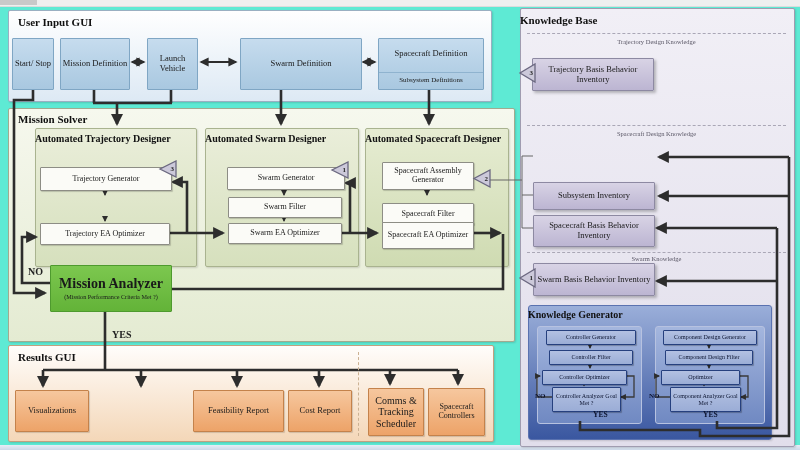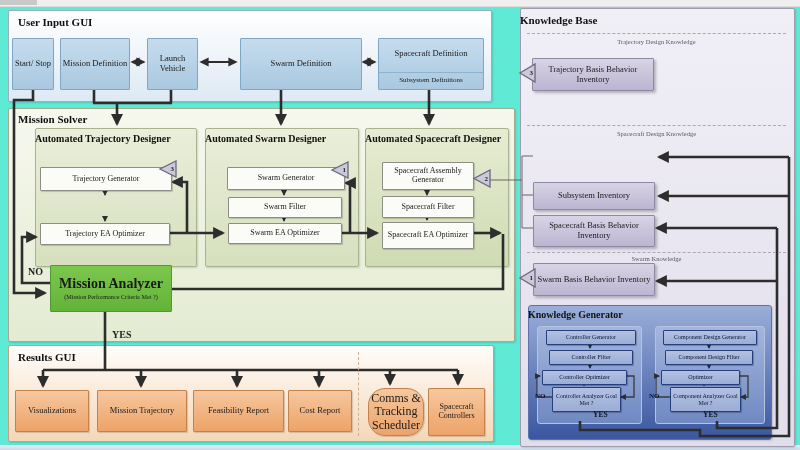--- a/index.html
+++ b/index.html
@@ -141,21 +141,21 @@
   <div class="dtitle lvl" style="left:365px;top:133px;width:142px;">Automated Spacecraft Designer</div>
 
   <div class="box white lvl" style="left:40px;top:167px;width:130px;height:22px;">Trajectory Generator</div>
   <div class="box white lvl" style="left:40px;top:223px;width:128px;height:20px;">Trajectory EA Optimizer</div>
 
   <div class="box white lvl" style="left:227px;top:167px;width:116px;height:21px;">Swarm Generator</div>
   <div class="box white lvl" style="left:228px;top:197px;width:112px;height:19px;">Swarm Filter</div>
   <div class="box white lvl" style="left:228px;top:223px;width:112px;height:19px;">Swarm EA Optimizer</div>
 
   <div class="box white lvl" style="left:382px;top:162px;width:90px;height:26px;">Spacecraft Assembly Generator</div>
-  <div class="box white lvl" style="left:382px;top:196px;width:90px;height:20px;">Spacecraft Filter</div>
+  <div class="box white lvl" style="left:382px;top:203px;width:90px;height:20px;">Spacecraft Filter</div>
   <div class="box white lvl" style="left:382px;top:222px;width:90px;height:25px;">Spacecraft EA Optimizer</div>
 
   <div class="box green lvl" style="left:50px;top:265px;width:120px;height:45px;flex-direction:column;">
     <span class="ma-title">Mission Analyzer</span>
     <span class="ma-sub">(Mission Performance Criteria Met ?)</span>
   </div>
   <div class="flow-label lvl" style="left:28px;top:266px;">NO</div>
   <div class="flow-label lvl" style="left:112px;top:329px;">YES</div>
 
   <div class="badge lvl" style="left:158px;top:160px;width:19px;height:18px;">
@@ -172,24 +172,23 @@
   </div>
   <div class="badge lvl" style="left:472px;top:169px;width:19px;height:19px;">
     <svg width="19" height="19" viewBox="0 0 19 19">
         <polygon points="18,1 18,18 2,9.5" fill="#ccc9da" stroke="#6b6880" stroke-width="1.3"></polygon>
       </svg>
     <span class="num">2</span>
   </div>
 
   <div class="dashv lvl" style="left:358px;top:352px;height:84px;"></div>
   <div class="box orange lvl" style="left:15px;top:390px;width:72px;height:40px;">Visualizations</div>
-  <div class="box orange lvl" style="left:97px;top:390px;width:88px;height:40px;">Mission Trajectory</div>
   <div class="box orange lvl" style="left:193px;top:390px;width:89px;height:40px;">Feasibility Report</div>
   <div class="box orange lvl" style="left:288px;top:390px;width:62px;height:40px;">Cost Report</div>
-  <div class="box orange lvl" style="left:368px;top:388px;width:54px;height:46px;font-size:12px;border-radius:17px;">Comms &amp; Tracking Scheduler</div>
+  <div class="box orange lvl" style="left:368px;top:388px;width:54px;height:46px;font-size:10px;">Comms &amp; Tracking Scheduler</div>
   <div class="box orange lvl" style="left:428px;top:388px;width:55px;height:46px;font-size:8px;">Spacecraft Controllers</div>
 
   <div class="dashh lvl" style="left:527px;top:33px;width:259px;"></div>
   <div class="seclabel lvl" style="top:38px;">Trajectory Design Knowledge</div>
   <div class="box purple lvl" style="left:532px;top:58px;width:120px;height:31px;">Trajectory Basis Behavior Inventory</div>
   <div class="badge lvl" style="left:518px;top:63px;width:18px;height:20px;">
     <svg width="18" height="20" viewBox="0 0 18 20">
         <polygon points="17,1 17,19 2,10" fill="#ccc9da" stroke="#6b6880" stroke-width="1.3"></polygon>
       </svg>
     <span class="num">3</span>

